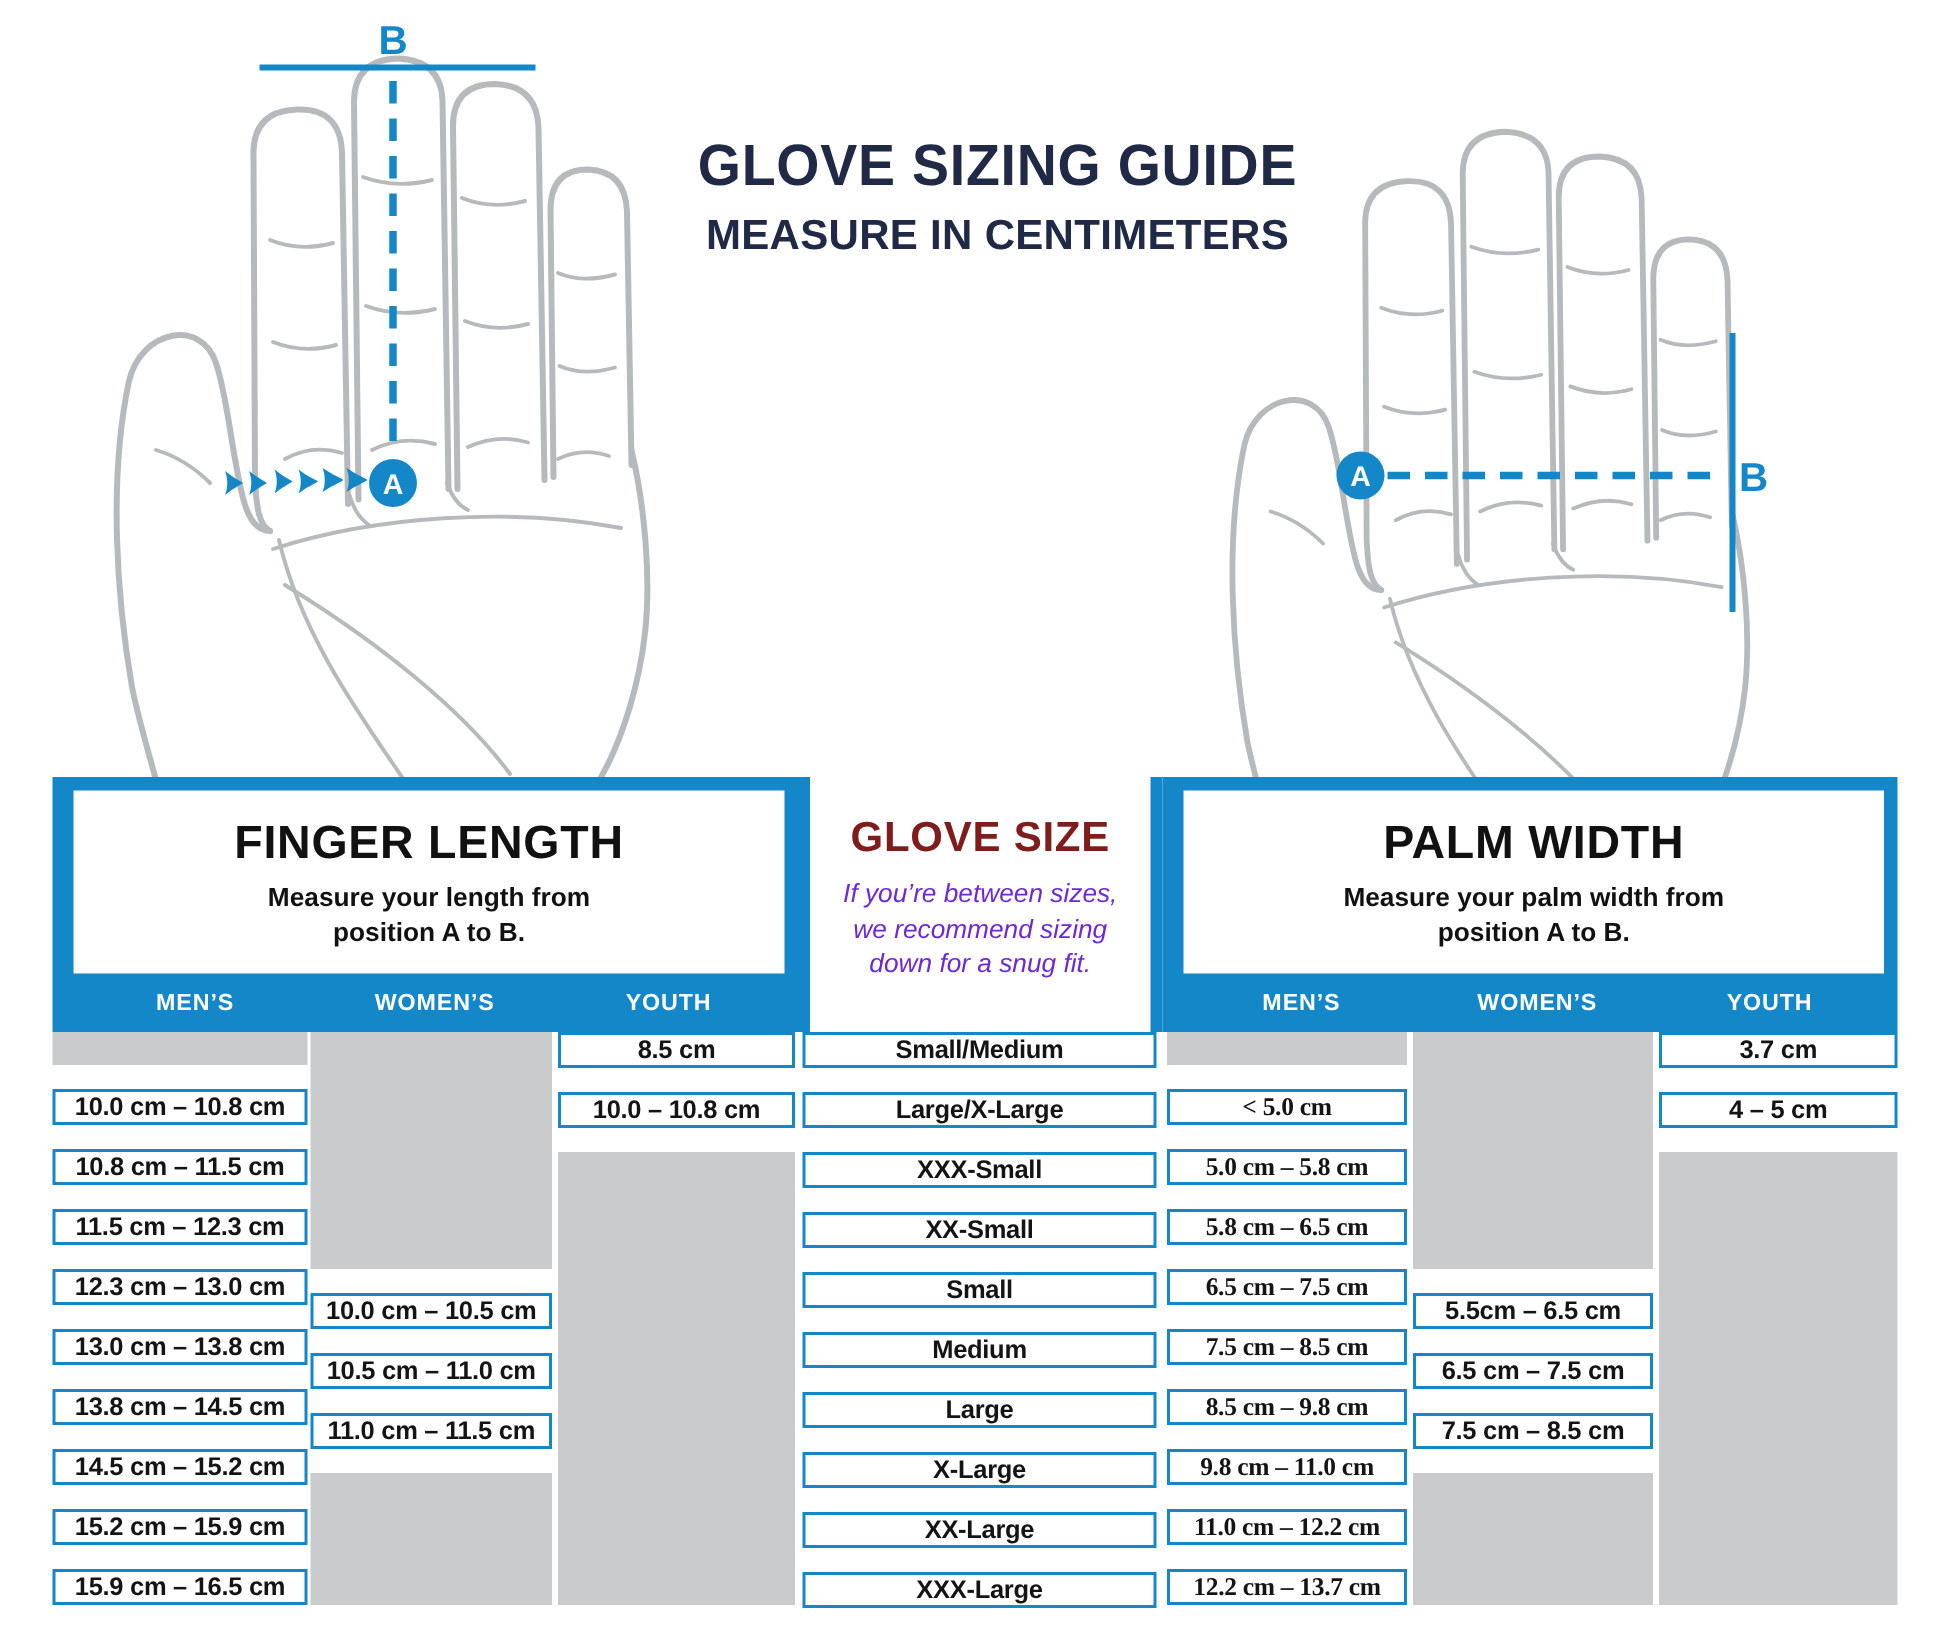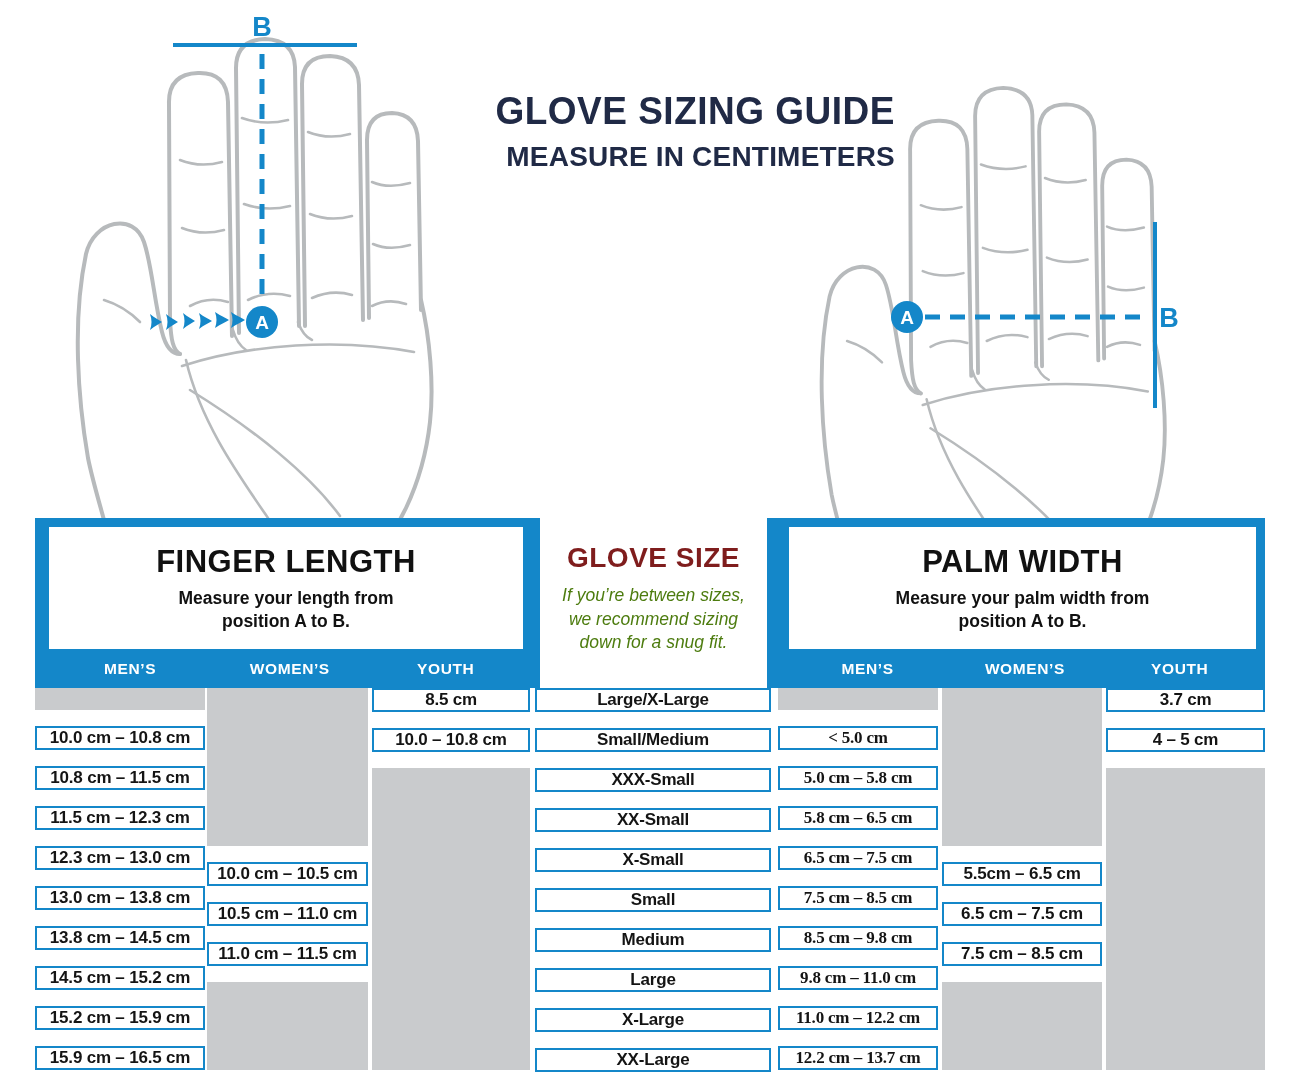--- a/index.html
+++ b/index.html
@@ -2,21 +2,21 @@
 <html><head>
 <meta charset="utf-8">
 <style>
   html,body{margin:0;padding:0;}
   body{
     width:1300px;height:1086px;position:relative;background:#ffffff;
     font-family:"Liberation Sans", sans-serif;overflow:hidden;
   }
   
   .main-title{
-    position:absolute;left:435px;top:90px;width:460px;text-align:right;
+    position:absolute;left:435px;top:90px;width:460px;text-align:center;
     color:#202a46;z-index:3;
   }
   .main-title .line1{font-size:37px;font-weight:bold;letter-spacing:.5px;transform:scaleY(1.05);}
   .main-title .line2{font-size:28px;font-weight:bold;margin-top:9px;letter-spacing:.2px;}
   
   .hand-svg{position:absolute;top:0;z-index:1;}
   .hand-svg.left{left:40px;}
   .hand-svg.right{left:783px;}
   .hand-outline{fill:none;stroke:#b7babc;stroke-width:4;stroke-linecap:round;stroke-linejoin:round;}
   .hand-crease{fill:none;stroke:#b7babc;stroke-width:2.6;stroke-linecap:round;}
@@ -31,21 +31,21 @@
   .section{position:absolute;top:0;height:170px;box-sizing:border-box;}
   .section.blue{background:#1487c9;padding:9px 9px 0 14px;}
   .section-inner{background:#ffffff;height:122px;display:flex;flex-direction:column;align-items:center;justify-content:center;}
   .section-title{font-size:31px;font-weight:bold;color:#111111;letter-spacing:.5px;}
   .section-sub{font-size:17.5px;font-weight:bold;color:#111111;text-align:center;line-height:1.3;margin-top:7px;}
   .band{height:39px;display:flex;align-items:center;}
   .band span{display:block;text-align:center;color:#ffffff;font-size:15.5px;font-weight:bold;letter-spacing:.6px;}
   .section.center{left:497px;width:243px;background:#ffffff;border-left:8px solid #1487c9;border-right:8px solid #1487c9;
     display:flex;flex-direction:column;align-items:center;padding-top:24px;}
   .center-title{font-size:28px;font-weight:bold;color:#7f1d1d;letter-spacing:.5px;}
-  .center-sub{font-size:17.5px;font-style:italic;color:#4d7c0f;text-align:center;line-height:1.35;margin-top:10px;max-width:210px;}
+  .center-sub{font-size:17.5px;font-style:italic;color:#6d28d9;text-align:center;line-height:1.35;margin-top:10px;max-width:210px;}
   .data-area{position:absolute;left:0;top:170px;width:1230px;height:382px;}
   .tcol{position:absolute;top:0;height:382px;display:grid;grid-template-rows:repeat(11,1fr);row-gap:16px;text-align:right;}
   .cell{box-sizing:border-box;border:2px solid #1487c9;background:#ffffff;display:flex;align-items:center;justify-content:center;
     font-size:17px;font-weight:bold;color:#141414;letter-spacing:-0.2px;white-space:nowrap;}
   .cell.gray{background:#c9cbcd;border:none;}
 </style>
 </head>
 <body>
 
 <svg width="0" height="0" style="position:absolute" aria-hidden="true">
@@ -171,25 +171,24 @@
         <div class="cell">10.5 cm – 11.0 cm</div>
         <div class="cell">11.0 cm – 11.5 cm</div>
         <div class="cell gray" style="grid-row: span 3;"></div>
       </div>
     <div class="tcol" style="left:337px;width:158px;">
         <div class="cell">8.5 cm</div>
         <div class="cell">10.0 – 10.8 cm</div>
         <div class="cell gray" style="grid-row: span 9;"></div>
       </div>
     <div class="tcol" style="left:500px;width:236px;">
+        <div class="cell">Small/Medium</div>
         <div class="cell">Large/X-Large</div>
-        <div class="cell">Small/Medium</div>
         <div class="cell">XXX-Small</div>
         <div class="cell">XX-Small</div>
-        <div class="cell">X-Small</div>
         <div class="cell">Small</div>
         <div class="cell">Medium</div>
         <div class="cell">Large</div>
         <div class="cell">X-Large</div>
         <div class="cell">XX-Large</div>
         <div class="cell">XXX-Large</div>
       </div>
     <div class="tcol" style="left:743px;width:160px;font-family:Liberation Serif, serif;">
         <div class="cell gray" style="grid-row: span 2;"></div>
         <div class="cell">&lt; 5.0 cm</div>

